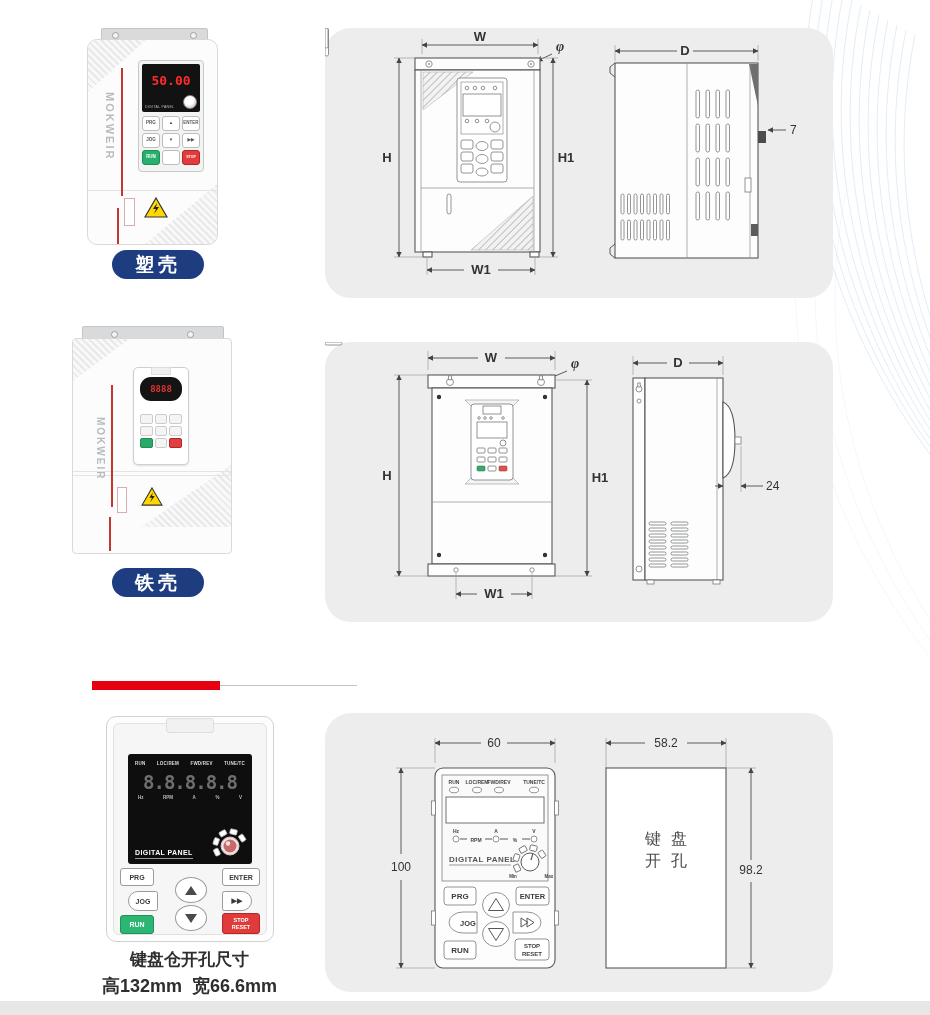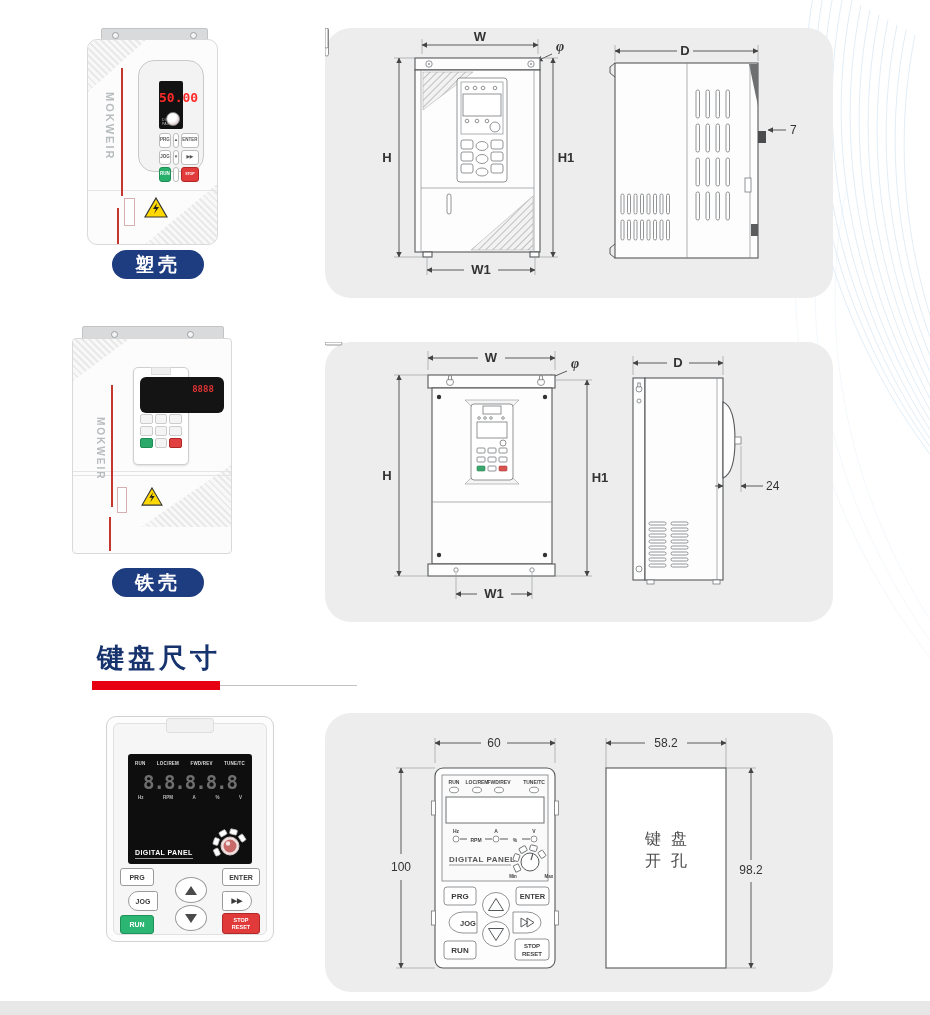--- a/index.html
+++ b/index.html
@@ -35,39 +35,39 @@
   .bhole{position:absolute;width:5px;height:5px;border-radius:50%;background:#f4f4f4;border:1px solid #9aa0a3;top:3px;}
   .pbody{position:absolute;background:#fcfcfc;border:1px solid #d9d9d9;box-sizing:border-box;}
   .hatch{position:absolute;background:repeating-linear-gradient(45deg,#e9e9e9 0 2px,#f8f8f8 2px 5px);}
   .brandv{position:absolute;writing-mode:vertical-rl;font-size:11px;font-weight:600;
           letter-spacing:2px;color:#b7bcbe;}
   .redstripe{position:absolute;width:2px;background:#c4372f;}
   .sticker{position:absolute;background:#fff;border:1px solid #d6b0b0;}
   .seam{position:absolute;left:0;width:100%;height:0;border-top:1px solid #e4e4e4;}
   
   .kp1{position:absolute;left:50px;top:20px;width:66px;height:112px;background:#f3f3f3;
-       border:1px solid #c9c9c9;border-radius:16px;padding:20px;box-sizing:border-box;}
+       border:1px solid #c9c9c9;border-radius:4px;padding:3px;box-sizing:border-box;}
   .kp1scr{position:relative;background:#121212;height:48px;border-radius:2px;}
   .kp1dig{color:#ff2a2a;font-family:"DejaVu Sans Mono",monospace;font-weight:bold;
           font-size:13px;letter-spacing:0;text-align:center;padding-top:9px;}
   .kp1ttl{position:absolute;left:3px;bottom:3px;font-size:3.5px;color:#bdbdbd;letter-spacing:.3px;}
   .kp1knob{position:absolute;right:3px;bottom:3px;width:12px;height:12px;border-radius:50%;
            background:radial-gradient(circle at 40% 35%,#fff 0 40%,#e3d2d2 70%,#c9c9c9);border:1px solid #888;}
   .kp1btns{display:grid;grid-template-columns:1fr 1fr 1fr;grid-gap:2px;margin-top:4px;}
   .kb{height:13px;background:#fff;border:1px solid #bdbdbd;border-radius:3px;font-size:4.5px;
       color:#555;display:flex;align-items:center;justify-content:center;font-weight:bold;text-align:center;line-height:1.1;}
   .kb.green{background:#27b06b;border-color:#1d8f55;color:#fff;}
   .kb.red{background:#e23b3b;border-color:#b32626;color:#fff;font-size:3.5px;}
   .warn{position:absolute;}
   
   .kp2{position:absolute;left:60px;top:28px;width:54px;height:96px;background:#fff;
        border:1px solid #cfcfcf;border-radius:5px;box-shadow:0 1px 2px rgba(0,0,0,.12);}
   .kp2tab{position:absolute;left:50%;top:-1px;transform:translateX(-50%);width:18px;height:6px;
           background:#efefef;border:1px solid #ddd;}
-  .kp2scr{position:absolute;left:6px;top:9px;width:42px;height:36px;background:#141414;border-radius:6px;padding-left:42px;}
+  .kp2scr{position:absolute;left:6px;top:9px;width:42px;height:24px;background:#141414;border-radius:11px;}
   .kp2dig{color:#e03434;font-family:"DejaVu Sans Mono",monospace;font-weight:bold;font-size:9px;
           text-align:center;padding-top:7px;letter-spacing:0;}
   .kp2btns{position:absolute;left:6px;top:46px;width:42px;display:grid;
            grid-template-columns:1fr 1fr 1fr;grid-gap:2px;}
   .kp2b{height:8px;background:#f4f4f4;border:1px solid #ccc;border-radius:2px;}
   .kp2b.g{background:#2aa968;border-color:#1d8f55;}
   .kp2b.r{background:#e04040;border-color:#b32626;}
   
   #photo3{left:106px;top:716px;width:168px;height:226px;}
   .kp3out{position:absolute;inset:0;background:#fdfdfd;border:1px solid #d2d2d2;border-radius:10px;}
@@ -480,21 +480,20 @@
         <line class="ext" x1="398" y1="138" x2="398" y2="150"></line>
           <line class="ext" x1="416" y1="104" x2="416" y2="150"></line>
         <line class="dim" x1="390" y1="144" x2="398" y2="144" marker-end="url(#ar2)"></line>
         <line class="dim" x1="424" y1="144" x2="416" y2="144" marker-end="url(#ar2)"></line>
         <line class="dim" x1="424" y1="144" x2="438" y2="144"></line>
         <text class="num" x="441" y="148">24</text>
       </g>
     </svg>
   </div>
 
-  <div class="heading">键盘尺寸</div>
   <div class="redbar"></div>
   <div class="grayline"></div>
 
   <div class="photo" id="photo3">
     <div class="kp3out"></div>
     <div class="kp3face"></div>
     <div class="kp3tab"></div>
     <div class="kp3scr">
       <div class="kp3ind">
         <span>RUN</span>
@@ -540,20 +539,24 @@
       </div>
       <div class="oval" style="left:55px;top:9px;">
           <div class="triup"></div>
         </div>
       <div class="oval" style="left:55px;top:37px;">
           <div class="tridn"></div>
         </div>
     </div>
   </div>
 
+  <div class="caption">
+    <div class="l1">键盘仓开孔尺寸</div>
+    <div class="l2">高132mm  宽66.6mm</div>
+  </div>
 
   <div class="panel" id="panel3">
     <svg width="508" height="279" viewBox="0 0 508 279">
       <defs>
         <marker id="ar3" viewBox="0 0 8 8" refX="7.5" refY="4" markerWidth="6.5" markerHeight="6.5" orient="auto-start-reverse">
           <path d="M0,0L8,4L0,8z" fill="#444"></path>
         </marker>
       </defs>
 
       <g>

